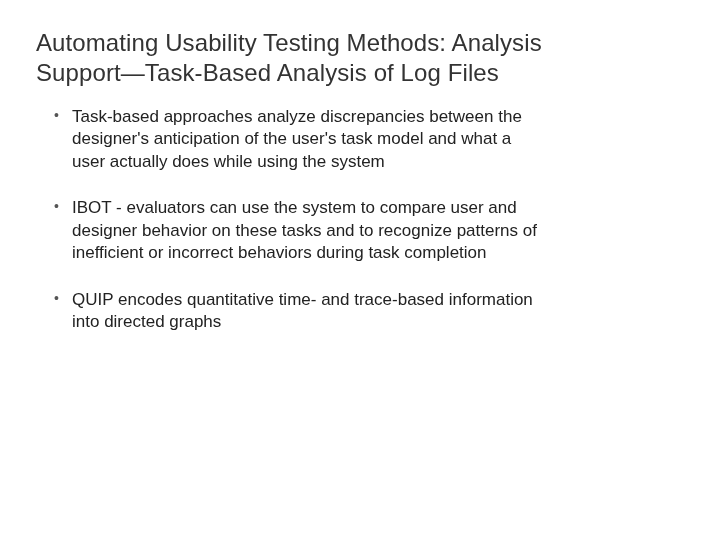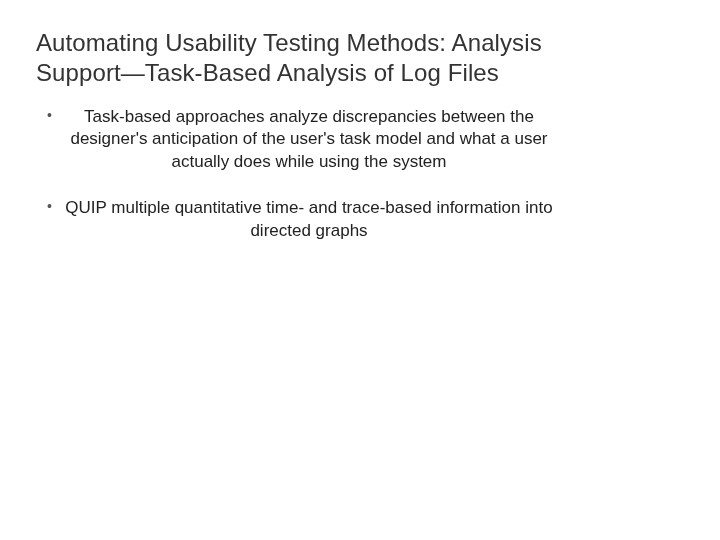--- a/index.html
+++ b/index.html
@@ -21,23 +21,22 @@
   .title {
     font-size: 24px;
     line-height: 1.25;
     font-weight: 400;
     color: #333;
     margin: 0 0 18px 0;
     letter-spacing: 0.1px;
   }
   .bullets {
     list-style: none;
-    margin: 7px;
+    margin: 14px;
     padding: 0;
-    text-align: center;
   }
   .bullets > li {
     position: relative;
     padding-left: 22px;
     font-size: 17px;
     line-height: 1.32;
     margin-bottom: 24px;
     color: #222;
   }
   .bullets > li::before {
@@ -50,15 +49,16 @@
     line-height: 1.4;
   }
 </style>
 </head>
 <body>
 
 <div class="slide">
   <h1 class="title">Automating Usability Testing Methods: Analysis Support—Task-Based Analysis of Log Files</h1>
   <ul class="bullets">
     <li>Task-based approaches analyze discrepancies between the designer's anticipation of the user's task model and what a user actually does while using the system</li>
-    <li>QUIP multiple quantitative time- and trace-based information into directed graphs</li>
+    <li>IBOT - evaluators can use the system to compare user and designer behavior on these tasks and to recognize patterns of inefficient or incorrect behaviors during task completion</li>
+    <li>QUIP encodes quantitative time- and trace-based information into directed graphs</li>
   </ul>
 </div>
 
 </body></html>

